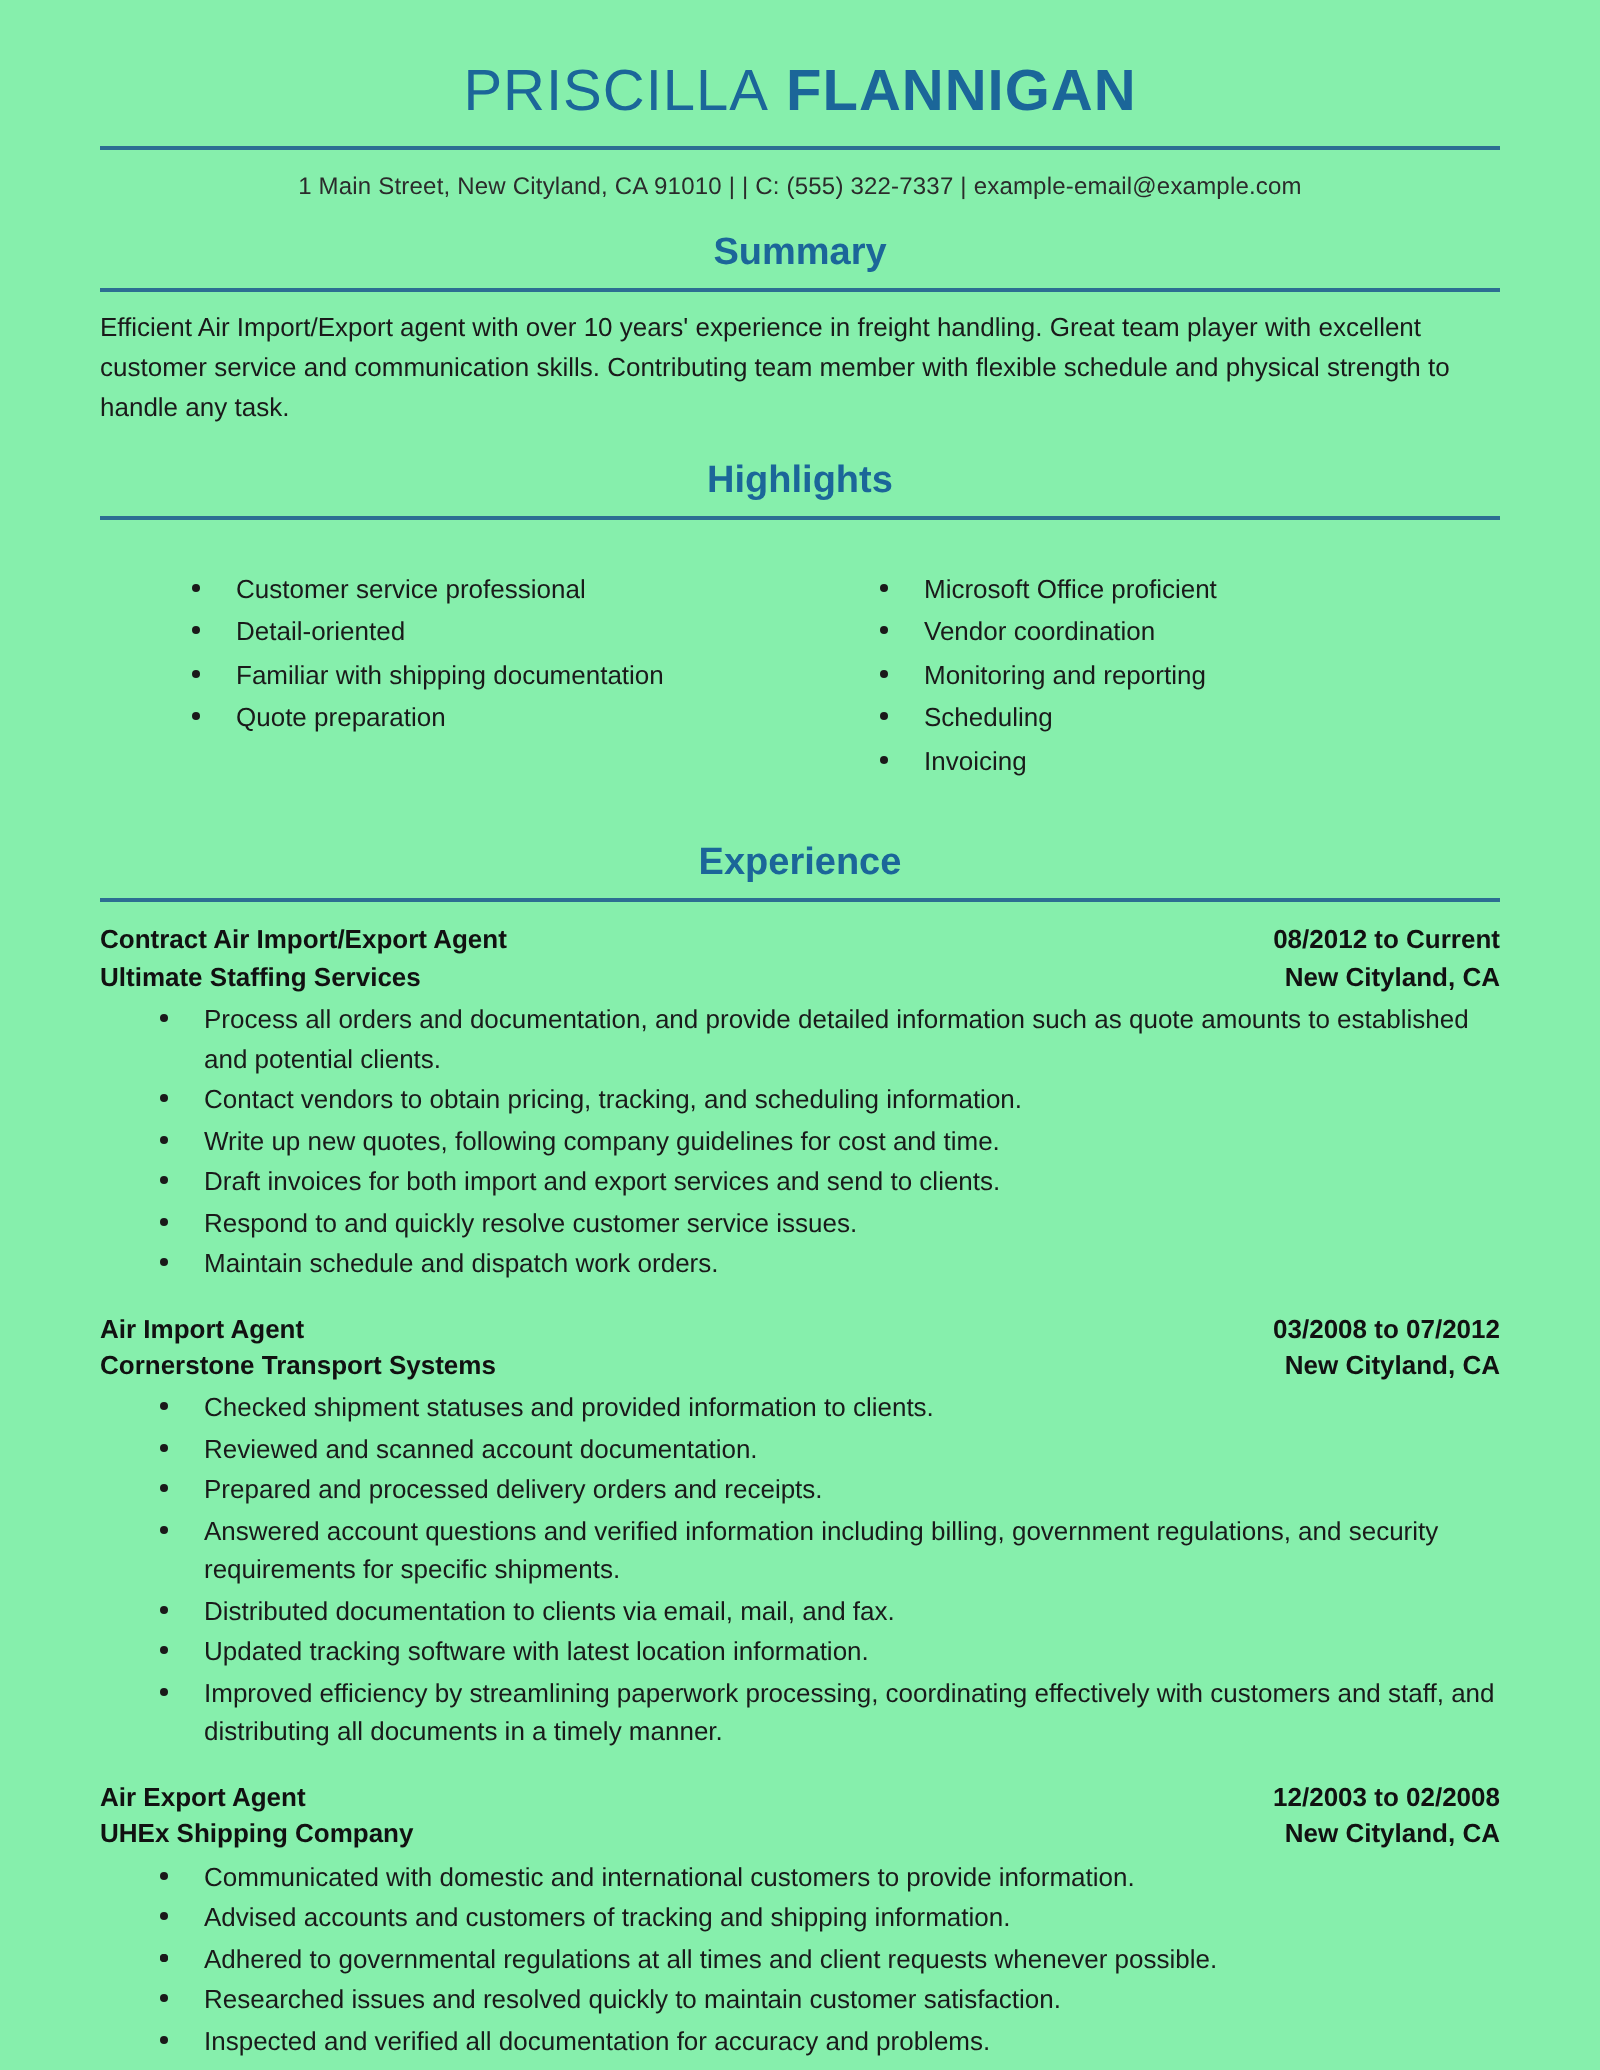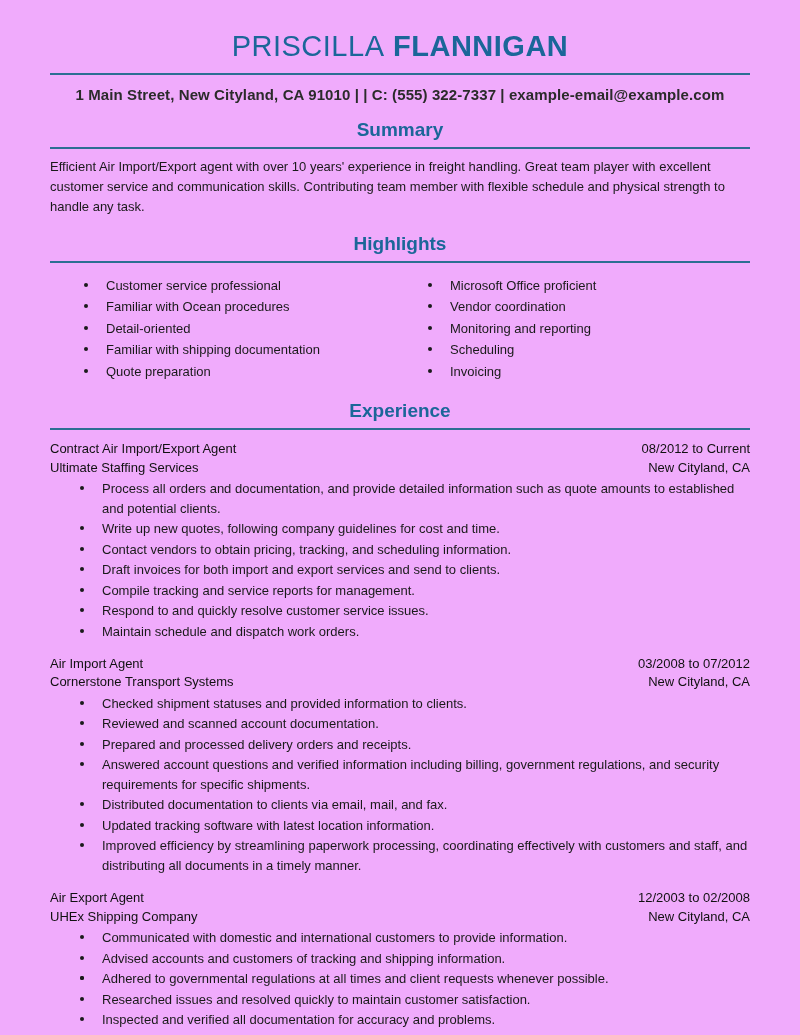--- a/index.html
+++ b/index.html
@@ -14,21 +14,21 @@
     font-family: "Liberation Sans", sans-serif;
     color: #1a1a1a;
     -webkit-font-smoothing: antialiased;
   }
   .page {
     position: relative;
     width: 800px;
     height: 1035px;
     box-sizing: border-box;
     padding: 0 50px;
-    background: #f0abfc;
+    background: #86efac;
   }
 
   
   .name-block {
     padding-top: 30px;
     text-align: center;
   }
   .full-name {
     font-size: 29px;
     letter-spacing: 0.5px;
@@ -45,22 +45,22 @@
   .rule {
     height: 0;
     border-top: 2px solid #2c6e92;
     margin: 0;
   }
   .rule-header {
     margin-top: 10px;
   }
   .contact-line {
     text-align: center;
-    font-size: 15px;
-    font-weight: 700;
+    font-size: 12px;
+    font-weight: 400;
     color: #2b2b2b;
     padding: 11px 0 0 0;
     letter-spacing: 0.1px;
   }
 
   
   .section {
     margin-top: 16px;
   }
   .section-title {
@@ -90,21 +90,21 @@
     padding-top: 2px;
   }
   .hl-col {
     width: 50%;
     box-sizing: border-box;
   }
   .hl-col.left  { padding-left: 28px; }
   .hl-col.right { padding-left: 22px; }
   ul.bullets {
     list-style: none;
-    margin: 4px;
+    margin: 16px;
     padding: 0;
   }
   ul.bullets > li {
     position: relative;
     font-size: 13px;
     line-height: 1.35;
     padding-left: 24px;
     margin-bottom: 4px;
     color: #1a1a1a;
   }
@@ -124,21 +124,21 @@
     margin-top: 14px;
   }
   .job:first-child {
     margin-top: 2px;
   }
   .job-row {
     display: flex;
     justify-content: space-between;
     align-items: flex-start;
     font-size: 13px;
-    font-weight: 400;
+    font-weight: 700;
     line-height: 1.42;
     color: #111111;
   }
   .job-row .left-cell  { text-align: left; }
   .job-row .right-cell { text-align: right; white-space: nowrap; }
   ul.job-bullets {
     list-style: none;
     margin: 2px 0 0 0;
     padding: 0 0 0 28px;
   }
@@ -183,21 +183,20 @@
   </div>
 
   <div class="section">
     <div class="section-title">Highlights</div>
     <div class="rule"></div>
     <div class="section-body">
       <div class="highlights-cols">
         <div class="hl-col left">
           <ul class="bullets" id="hl-left">
               <li><span class="dot"></span><span>Customer service professional</span></li>
-              <li><span class="dot"></span><span>Familiar with Ocean procedures</span></li>
               <li><span class="dot"></span><span>Detail-oriented</span></li>
               <li><span class="dot"></span><span>Familiar with shipping documentation</span></li>
               <li><span class="dot"></span><span>Quote preparation</span></li>
             </ul>
         </div>
         <div class="hl-col right">
           <ul class="bullets" id="hl-right">
               <li><span class="dot"></span><span>Microsoft Office proficient</span></li>
               <li><span class="dot"></span><span>Vendor coordination</span></li>
               <li><span class="dot"></span><span>Monitoring and reporting</span></li>
@@ -217,24 +216,23 @@
           <div class="job-row">
             <div class="left-cell">Contract Air Import/Export Agent</div>
             <div class="right-cell">08/2012 to Current</div>
           </div>
           <div class="job-row">
             <div class="left-cell">Ultimate Staffing Services</div>
             <div class="right-cell">New Cityland, CA</div>
           </div>
           <ul class="job-bullets">
             <li><span class="dot"></span><span>Process all orders and documentation, and provide detailed information such as quote amounts to established and potential clients.</span></li>
+            <li><span class="dot"></span><span>Contact vendors to obtain pricing, tracking, and scheduling information.</span></li>
             <li><span class="dot"></span><span>Write up new quotes, following company guidelines for cost and time.</span></li>
-            <li><span class="dot"></span><span>Contact vendors to obtain pricing, tracking, and scheduling information.</span></li>
             <li><span class="dot"></span><span>Draft invoices for both import and export services and send to clients.</span></li>
-            <li><span class="dot"></span><span>Compile tracking and service reports for management.</span></li>
             <li><span class="dot"></span><span>Respond to and quickly resolve customer service issues.</span></li>
             <li><span class="dot"></span><span>Maintain schedule and dispatch work orders.</span></li>
           </ul>
         </div>
         <div class="job">
           <div class="job-row">
             <div class="left-cell">Air Import Agent</div>
             <div class="right-cell">03/2008 to 07/2012</div>
           </div>
           <div class="job-row">

